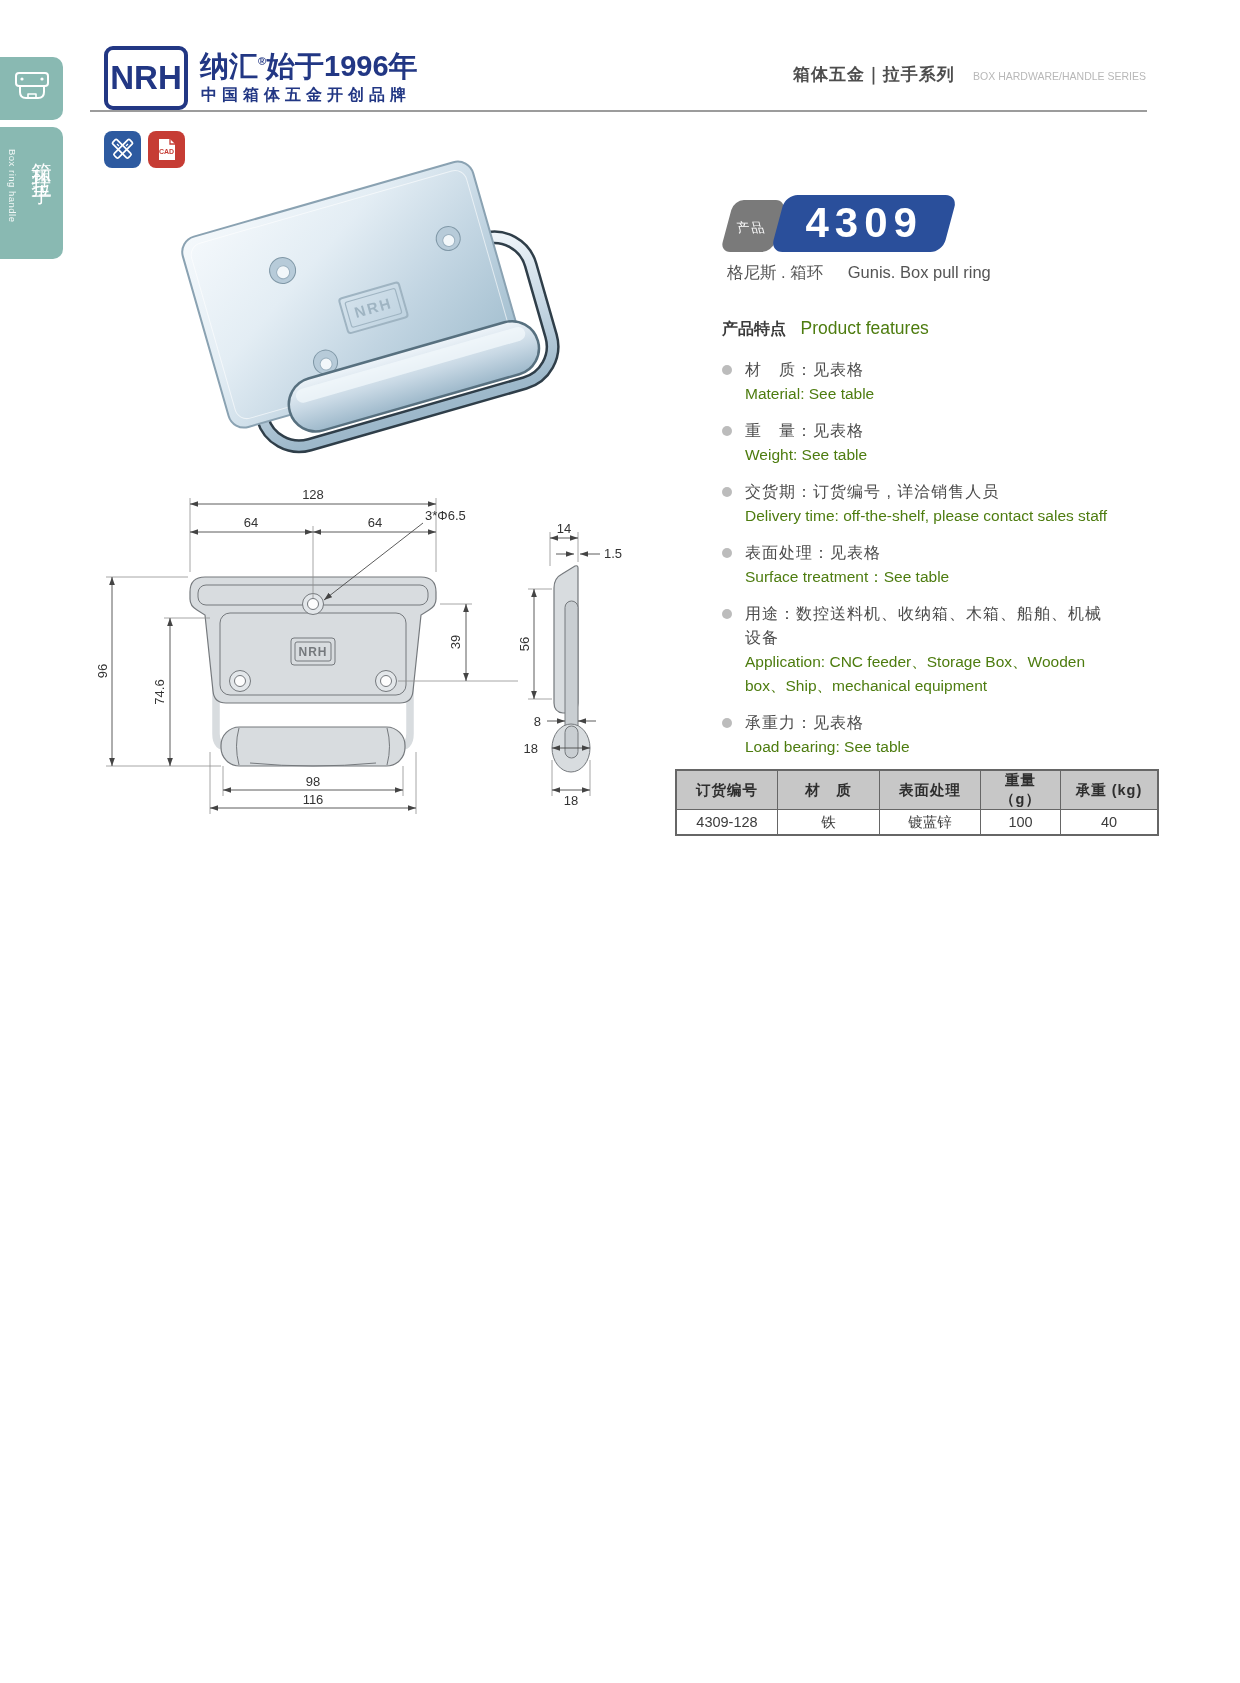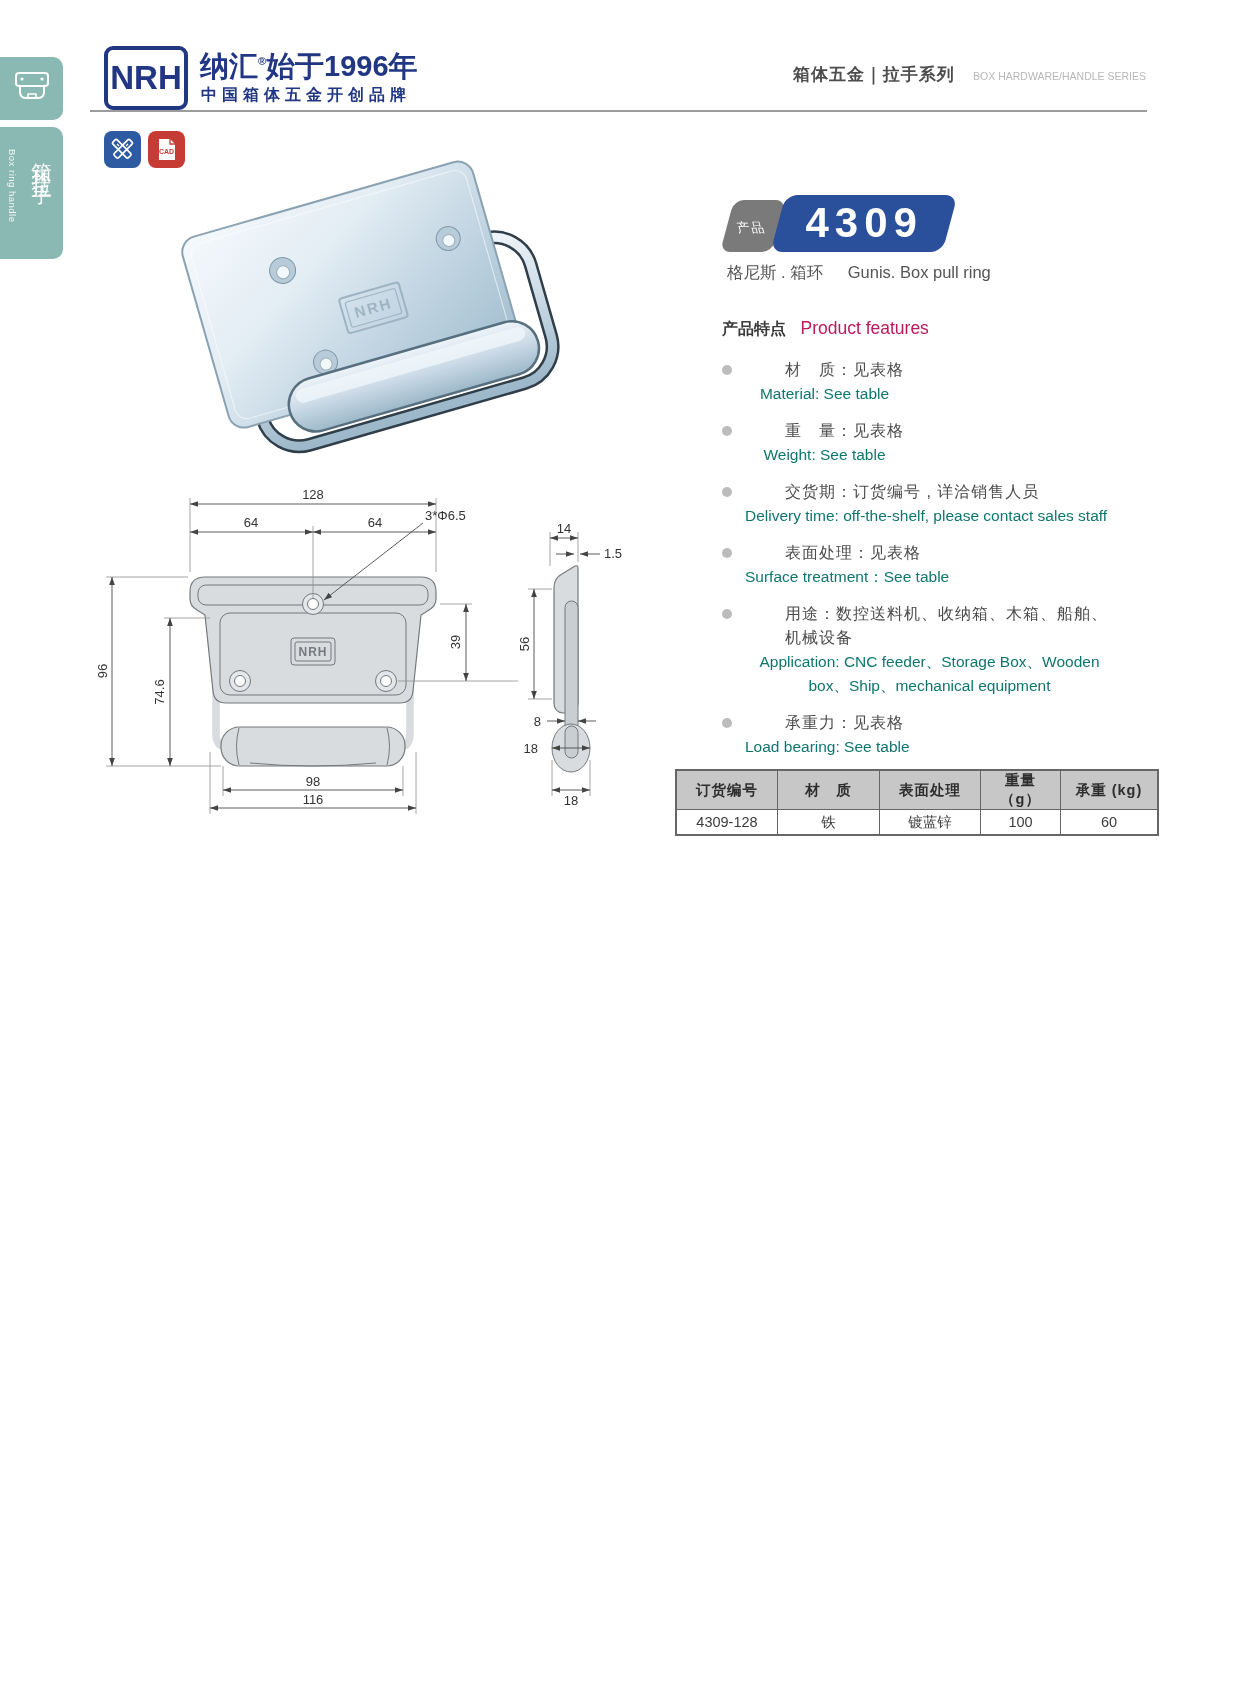--- a/index.html
+++ b/index.html
@@ -34,26 +34,26 @@
   .badge-gray{position:absolute;left:727px;top:200px;width:52px;height:52px;background:#7a7a7a;border-radius:10px;transform:skewX(-15deg);}
   .badge-gray span{display:block;transform:skewX(15deg);color:#fff;font-size:13px;line-height:16px;text-align:center;padding-top:10px;letter-spacing:1px;}
   .badge-blue{position:absolute;left:778px;top:195px;width:172px;height:57px;background:#2a4f9b;border-radius:12px;transform:skewX(-15deg);}
   .badge-blue span{display:block;transform:skewX(15deg);color:#fff;font-size:42px;font-weight:bold;text-align:center;line-height:56px;letter-spacing:6px;}
   .prod-name{position:absolute;left:727px;top:262px;white-space:nowrap;}
   .prod-name .cn{font-size:16.5px;color:#555;}
   .prod-name .en{font-size:16.5px;color:#555;margin-left:20px;}
   
   .features{position:absolute;left:722px;top:318px;width:392px;}
   .features-title .cn{font-size:16px;font-weight:bold;color:#3a3a3a;text-align:right;}
-  .features-title .en{font-size:17.5px;color:#be185d;margin-left:10px;}
+  .features-title .en{font-size:17.5px;color:#4d7c0f;margin-left:10px;}
   .feat-list{margin-top:18px;}
   .feat{display:flex;margin-bottom:13px;}
   .bullet{width:10px;height:10px;border-radius:50%;background:#bcbcbc;margin:7px 13px 0 0;flex:none;}
-  .feat-cn{font-size:16px;color:#4c4c4c;line-height:24px;letter-spacing:1px;margin-left:40px;}
-  .feat-en{font-size:15.5px;color:#0f766e;line-height:24px;text-align:center;}
+  .feat-cn{font-size:16px;color:#4c4c4c;line-height:24px;letter-spacing:1px;}
+  .feat-en{font-size:15.5px;color:#4d7c0f;line-height:24px;}
   
   .spec{position:absolute;left:675px;top:769px;border-collapse:collapse;border:2px solid #666;}
   .spec th{background:#c7c7c7;border:1px solid #666;font-size:14.5px;font-weight:bold;color:#2e2e2e;height:24px;padding:0 6px;letter-spacing:1px;}
   .spec td{background:#fff;border:1px solid #666;font-size:14.5px;color:#3c3c3c;text-align:center;height:24px;padding:0 0;}
   .c1{width:88px}.c2{width:89px}.c3{width:88px}.c4{width:67px}.c5{width:84px}
   
   .photo{position:absolute;left:148px;top:165px;overflow:visible;}
   .drawing{position:absolute;left:88px;top:458px;overflow:visible;}
   svg{font-family:"Liberation Sans","DejaVu Sans",sans-serif;}
   .dim{stroke:#4a4a4a;stroke-width:0.9;fill:none;}
@@ -316,18 +316,18 @@
       <th class="c2">材　质</th>
       <th class="c3">表面处理</th>
       <th class="c4">重量（g）</th>
       <th class="c5">承重 (kg)</th>
     </tr>
     <tr>
       <td>4309-128</td>
       <td>铁</td>
       <td>镀蓝锌</td>
       <td>100</td>
-      <td>60</td>
+      <td>40</td>
     </tr>
   </tbody>
     </table>
 
 </div>
 
 </body></html>

